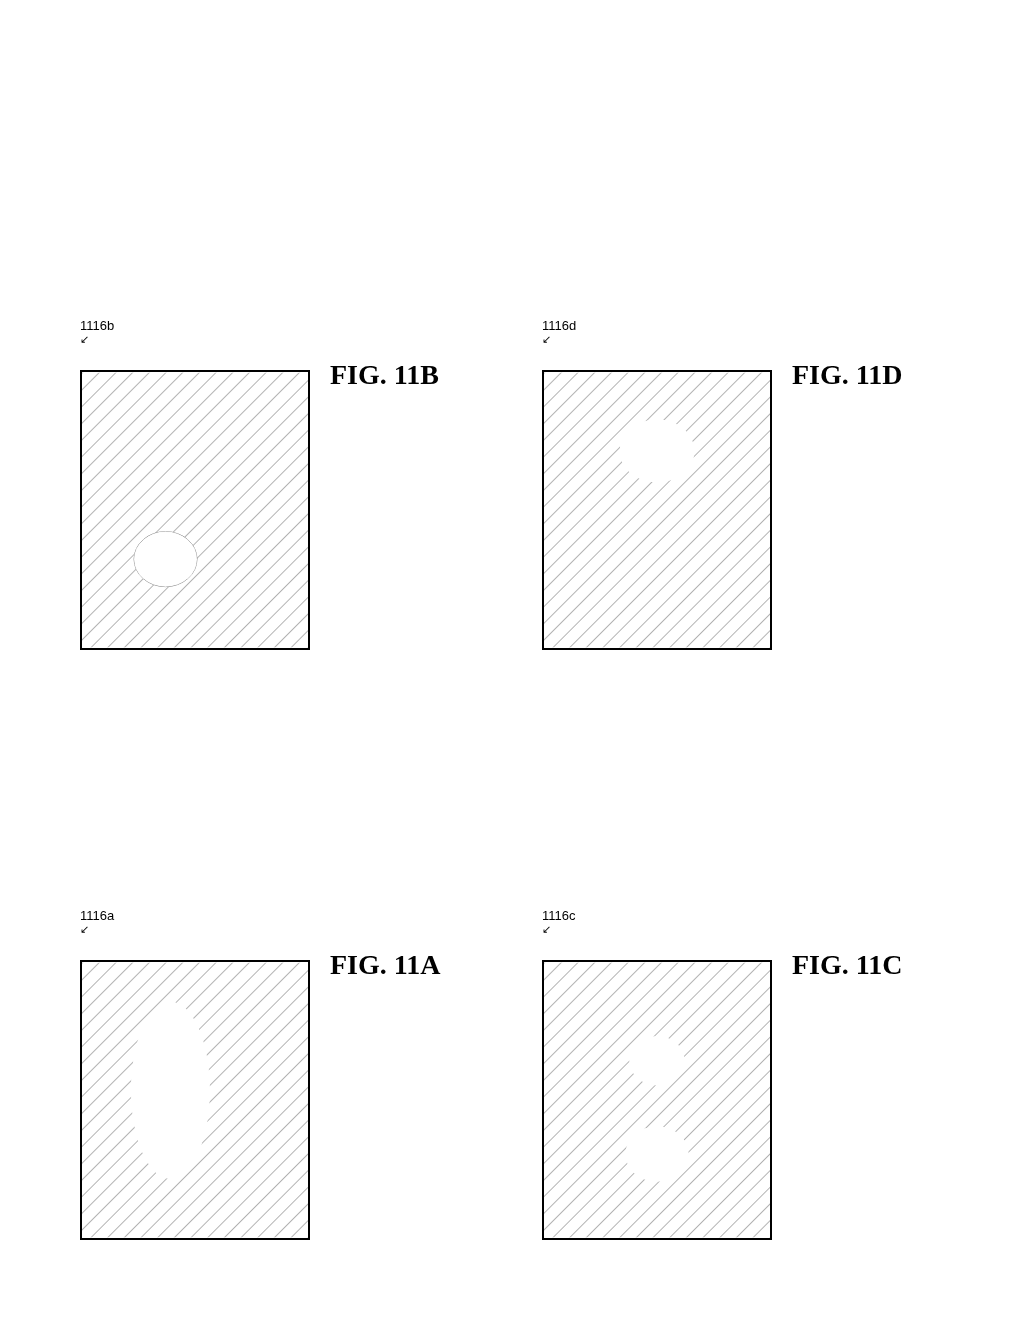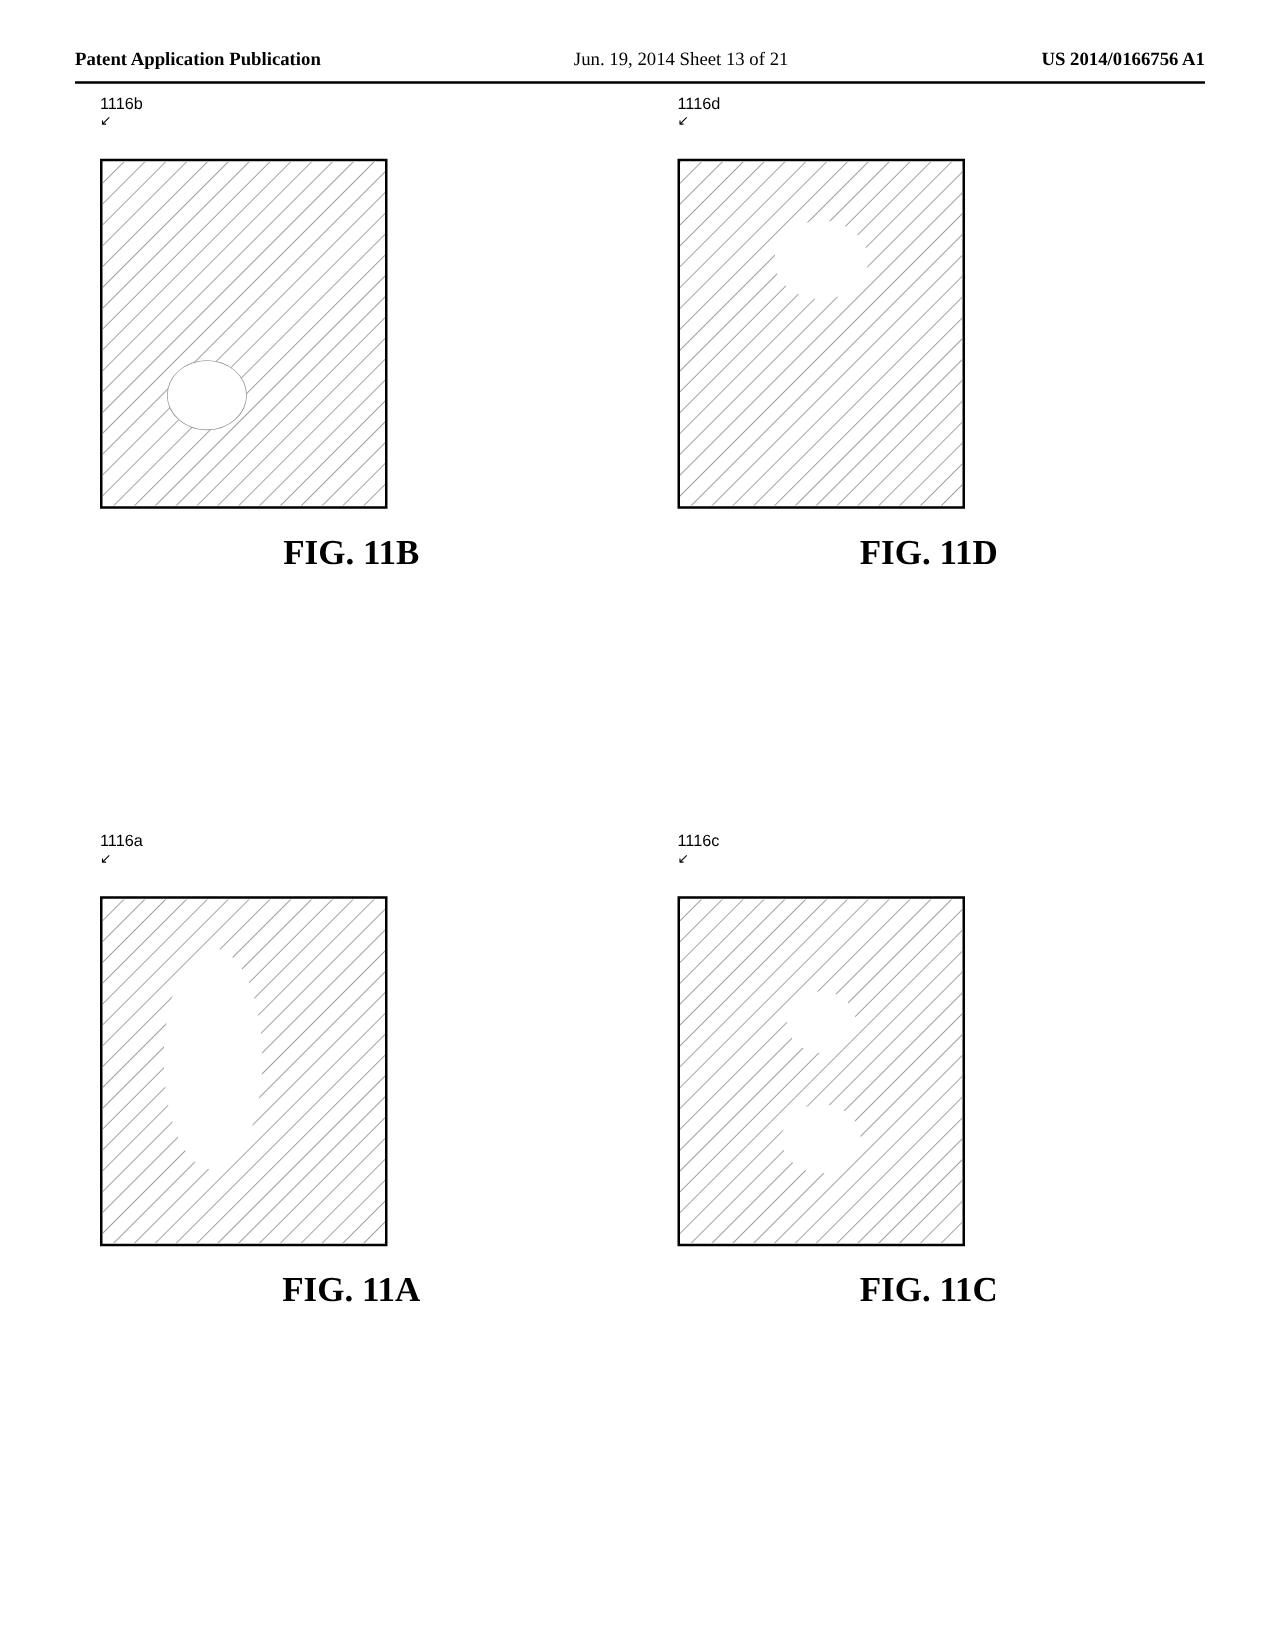--- a/index.html
+++ b/index.html
@@ -51,22 +51,22 @@
       grid-template-columns: 1fr 1fr;
       grid-template-rows: 1fr 1fr;
       gap: 40px 60px;
       margin-top: 60px;
       height: 1140px;
       padding: 0 20px;
     }
 
     .figure-cell {
       display: flex;
-      flex-direction: column;
-      align-items: flex-start;
+      flex-direction: row;
+      align-items: flex-end;
       gap: 20px;
     }
 
     .figure-wrapper {
       position: relative;
       flex-shrink: 0;
     }
 
     
     .hatched-rect {
@@ -110,25 +110,20 @@
     }
     .ref-arrow {
       font-size: 11px;
     }
   </style>
 </head>
 <body>
 
 <div class="page">
 
-  <div class="header">
-    <div class="header-left">Patent Application Publication</div>
-    <div class="header-center">Jun. 19, 2014  Sheet 13 of 21</div>
-    <div class="header-right">US 2014/0166756 A1</div>
-  </div>
 
   <div class="figures-grid">
 
     <div class="figure-cell">
       <div class="figure-wrapper">
         <div class="ref-tag">
           <span class="ref-tag-text">1116b</span>
           <span class="ref-arrow">↙</span>
         </div>
         <div class="hatched-rect">

